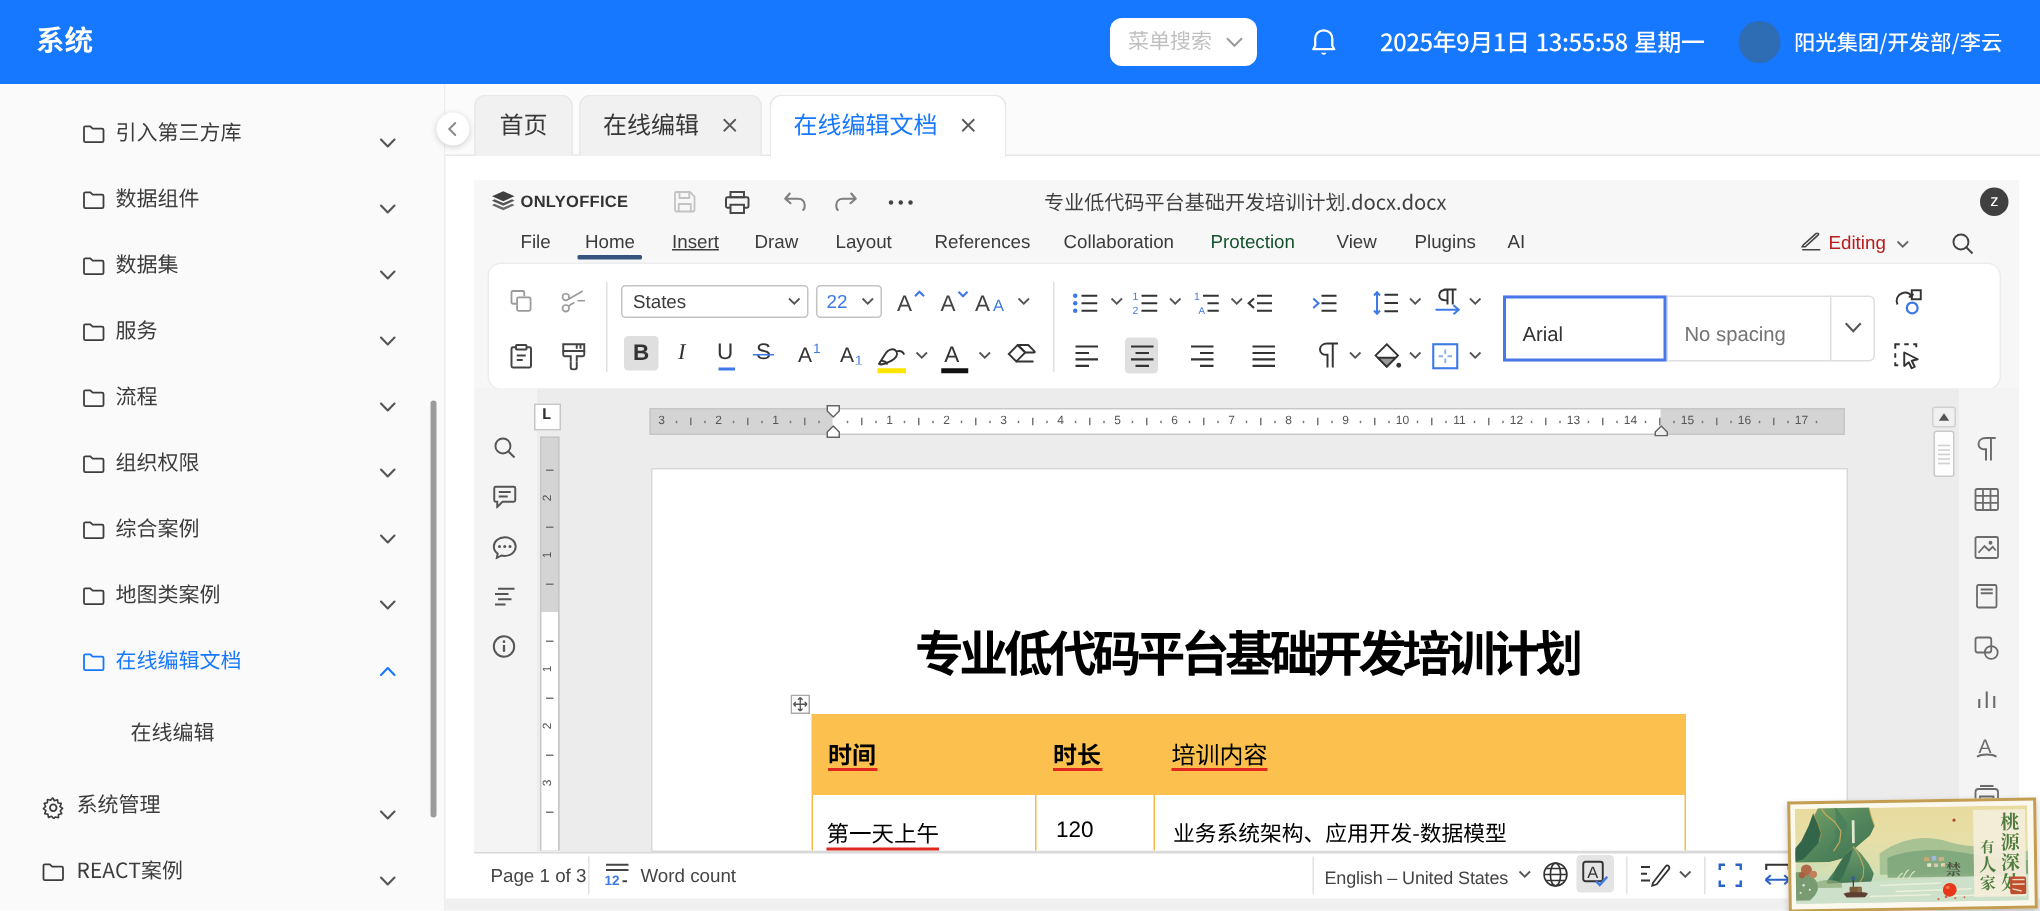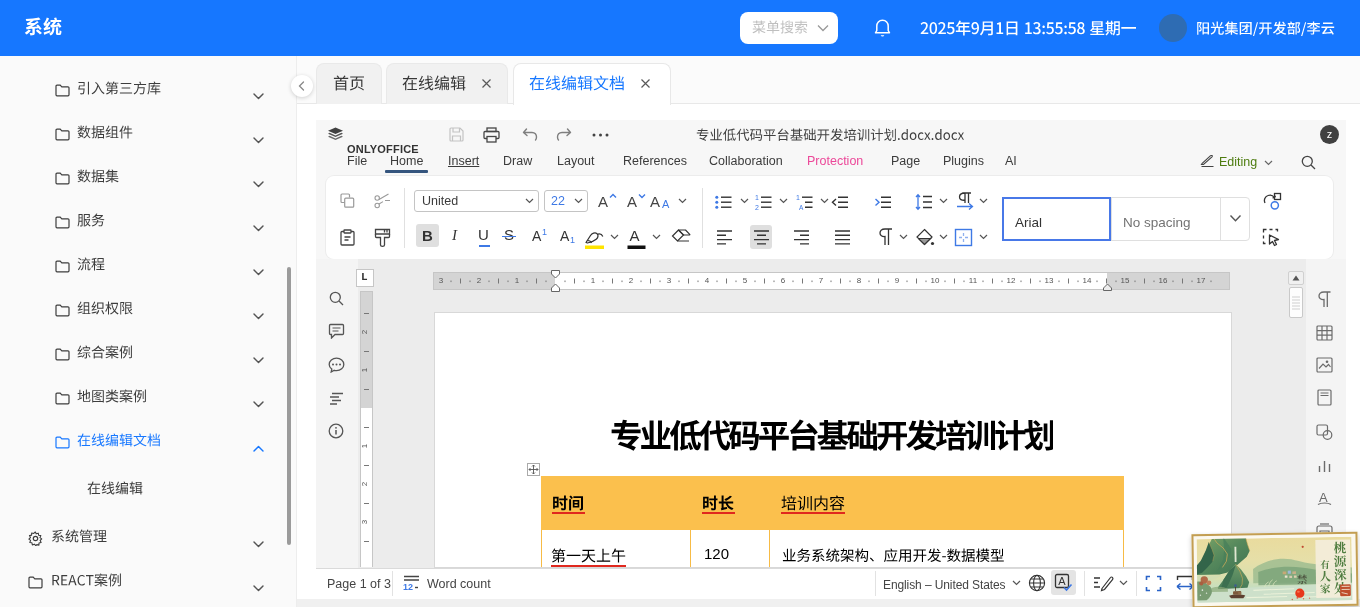--- a/index.html
+++ b/index.html
@@ -197,21 +197,21 @@
     <div class="ab" style="left:291px;top:75px;width:22px;height:22px;border-radius:50%;background:#fff;box-shadow:0 1px 4px rgba(0,0,0,0.18);"></div>
     <svg class="ab" style="left:298px;top:81px;" width="7" height="10" viewBox="0 0 7 10">
       <path d="M5.5 1 L1.5 5 L5.5 9" stroke="#888" stroke-width="1.3" fill="none" stroke-linecap="round"></path>
     </svg>
     <div class="ab" style="left:316px;top:120px;width:1030px;height:478px;background:#f7f7f7;"></div>
     <svg class="ab" style="left:327px;top:127px;" width="17" height="15" viewBox="0 0 17 15">
       <path d="M8.5 0.5 L16 3.8 L8.5 7.1 L1 3.8 Z" fill="#404040"></path>
       <path d="M2.6 5.8 L1 6.8 L8.5 10.1 L16 6.8 L14.4 5.8 L8.5 8.4 Z" fill="#555"></path>
       <path d="M2.6 8.8 L1 9.8 L8.5 13.1 L16 9.8 L14.4 8.8 L8.5 11.4 Z" fill="#6a6a6a"></path>
     </svg>
-    <div class="ab" style="left:347px;top:129px;font:bold 11px 'Liberation Sans',sans-serif;color:#333;letter-spacing:0.2px;margin-top:14px;">ONLYOFFICE</div>
+    <div class="ab" style="left:347px;top:129px;font:bold 11px 'Liberation Sans',sans-serif;color:#333;letter-spacing:0.2px;">ONLYOFFICE</div>
     <svg class="ab" style="left:449px;top:127px;" width="15" height="15" viewBox="0 0 15 15">
       <g fill="none" stroke="#c3c3c3" stroke-width="1.2">
         <path d="M1 2 C1 1.4 1.4 1 2 1 L11 1 L14 4 L14 13 C14 13.6 13.6 14 13 14 L2 14 C1.4 14 1 13.6 1 13 Z"></path>
         <path d="M4 1 L4 5 L10.5 5 L10.5 1"></path>
         <path d="M3.5 14 L3.5 9 L11.5 9 L11.5 14"></path>
       </g>
     </svg>
     <svg class="ab" style="left:483px;top:127px;" width="17" height="16" viewBox="0 0 17 16">
       <g fill="none" stroke="#464646" stroke-width="1.3">
         <rect x="4" y="1" width="9" height="3.5"></rect>
@@ -236,29 +236,29 @@
       </svg>
     </div>
     <div class="ab" style="left:1320px;top:125px;width:19px;height:19px;border-radius:50%;background:#404040;color:#fff;font:11px 'Liberation Sans',sans-serif;text-align:center;line-height:19px;">z</div>
     <div class="ab" style="left:347px;top:154px;font:12.5px 'Liberation Sans',sans-serif;color:#3b3b3b;">File</div>
     <div class="ab" style="left:390px;top:154px;font:12.5px 'Liberation Sans',sans-serif;color:#3b3b3b;">Home</div>
     <div class="ab" style="left:448px;top:154px;font:12.5px 'Liberation Sans',sans-serif;color:#3b3b3b;text-decoration:underline;">Insert</div>
     <div class="ab" style="left:503px;top:154px;font:12.5px 'Liberation Sans',sans-serif;color:#3b3b3b;">Draw</div>
     <div class="ab" style="left:557px;top:154px;font:12.5px 'Liberation Sans',sans-serif;color:#3b3b3b;">Layout</div>
     <div class="ab" style="left:623px;top:154px;font:12.5px 'Liberation Sans',sans-serif;color:#3b3b3b;">References</div>
     <div class="ab" style="left:709px;top:154px;font:12.5px 'Liberation Sans',sans-serif;color:#3b3b3b;">Collaboration</div>
-    <div class="ab" style="left:807px;top:154px;font:12.5px 'Liberation Sans',sans-serif;color:#ec4899;">Protection</div>
-    <div class="ab" style="left:891px;top:154px;font:12.5px 'Liberation Sans',sans-serif;color:#3b3b3b;">Page</div>
+    <div class="ab" style="left:807px;top:154px;font:12.5px 'Liberation Sans',sans-serif;color:#14532d;">Protection</div>
+    <div class="ab" style="left:891px;top:154px;font:12.5px 'Liberation Sans',sans-serif;color:#3b3b3b;">View</div>
     <div class="ab" style="left:943px;top:154px;font:12.5px 'Liberation Sans',sans-serif;color:#3b3b3b;">Plugins</div>
     <div class="ab" style="left:1005px;top:154px;font:12.5px 'Liberation Sans',sans-serif;color:#3b3b3b;">AI</div>
     <div class="ab" style="left:385px;top:170px;width:43px;height:3px;background:#35557e;border-radius:1px;"></div>
     <svg class="ab" style="left:1200px;top:155px;" width="15" height="13" viewBox="0 0 15 13">
       <path d="M1.5 11.5 L13.5 11.5 M1.5 9.5 L3.5 9.5 L12 1.8 C12.5 1.3 12.5 0.8 12 0.5 C11.5 0.2 11 0.3 10.6 0.7 L2.2 8.3 L1.5 9.5 Z" fill="none" stroke="#444" stroke-width="1.1"></path>
     </svg>
-    <div class="ab" style="left:1219px;top:155px;font:12.5px 'Liberation Sans',sans-serif;color:#4d7c0f;">Editing</div>
+    <div class="ab" style="left:1219px;top:155px;font:12.5px 'Liberation Sans',sans-serif;color:#b91c1c;">Editing</div>
     <svg class="ab" style="left:1264px;top:160px;" width="9" height="6" viewBox="0 0 9 6">
       <path d="M1 1 L4.5 4.5 L8 1" stroke="#666" stroke-width="1.2" fill="none"></path>
     </svg>
     <svg class="ab" style="left:1301px;top:155px;" width="15" height="15" viewBox="0 0 15 15">
       <circle cx="6.3" cy="6.3" r="5" fill="none" stroke="#444" stroke-width="1.3"></circle>
       <path d="M10 10 L14 14" stroke="#444" stroke-width="1.3"></path>
     </svg>
     <div class="ab" style="left:326px;top:176px;width:1007px;height:83px;background:#fff;border-radius:8px;box-shadow:0 0 0 1px rgba(0,0,0,0.045);"></div>
     <div class="ab" style="left:340px;top:193px;"><svg width="15" height="16" viewBox="0 0 15 16">
         <g fill="none" stroke="#9a9a9a" stroke-width="1.2">
@@ -283,21 +283,21 @@
     <div class="ab" style="left:374px;top:228px;"><svg width="17" height="19" viewBox="0 0 17 19">
         <g fill="none" stroke="#444" stroke-width="1.3">
           <path d="M1.5 1.5 L15.5 1.5 L15.5 6 L1.5 6 Z"></path>
           <path d="M10.5 1.5 L10.5 4.5 M13 1.5 L13 4.5"></path>
           <path d="M1.5 6 L1.5 8.5 C1.5 9 2 9.5 2.5 9.5 L6.5 9.5 L6.5 13 M15.5 6 L15.5 8.5 C15.5 9 15 9.5 14.5 9.5 L10.5 9.5 L10.5 13"></path>
           <path d="M6.5 13 L6.5 17 C6.5 17.7 7.1 18.3 8.5 18.3 C9.9 18.3 10.5 17.7 10.5 17 L10.5 13"></path>
         </g>
       </svg></div>
     <div class="ab" style="left:404px;top:188px;width:1px;height:60px;background:#e0e0e0;"></div>
     <div class="ab" style="left:414px;top:190px;width:125px;height:22px;background:#fff;border:1px solid #c4c4c4;border-radius:3px;"></div>
-    <div class="ab" style="left:422px;top:194px;font:12.5px 'Liberation Sans',sans-serif;color:#3b3b3b;">United</div>
+    <div class="ab" style="left:422px;top:194px;font:12.5px 'Liberation Sans',sans-serif;color:#3b3b3b;">States</div>
     <svg class="ab" style="left:525px;top:198px;" width="9" height="6" viewBox="0 0 9 6">
       <path d="M1 1 L4.5 4.5 L8 1" stroke="#555" stroke-width="1.2" fill="none"></path>
     </svg>
     <div class="ab" style="left:544px;top:190px;width:44px;height:22px;background:#fff;border:1px solid #c4c4c4;border-radius:3px;"></div>
     <div class="ab" style="left:551px;top:194px;font:12.5px 'Liberation Sans',sans-serif;color:#3e79e5;">22</div>
     <svg class="ab" style="left:574px;top:198px;" width="9" height="6" viewBox="0 0 9 6">
       <path d="M1 1 L4.5 4.5 L8 1" stroke="#555" stroke-width="1.2" fill="none"></path>
     </svg>
     <div class="ab" style="left:597px;top:192px;"><svg width="20" height="18" viewBox="0 0 20 18">
         <text x="1" y="15" font-family="Liberation Sans" font-size="15" fill="#444">A</text>

